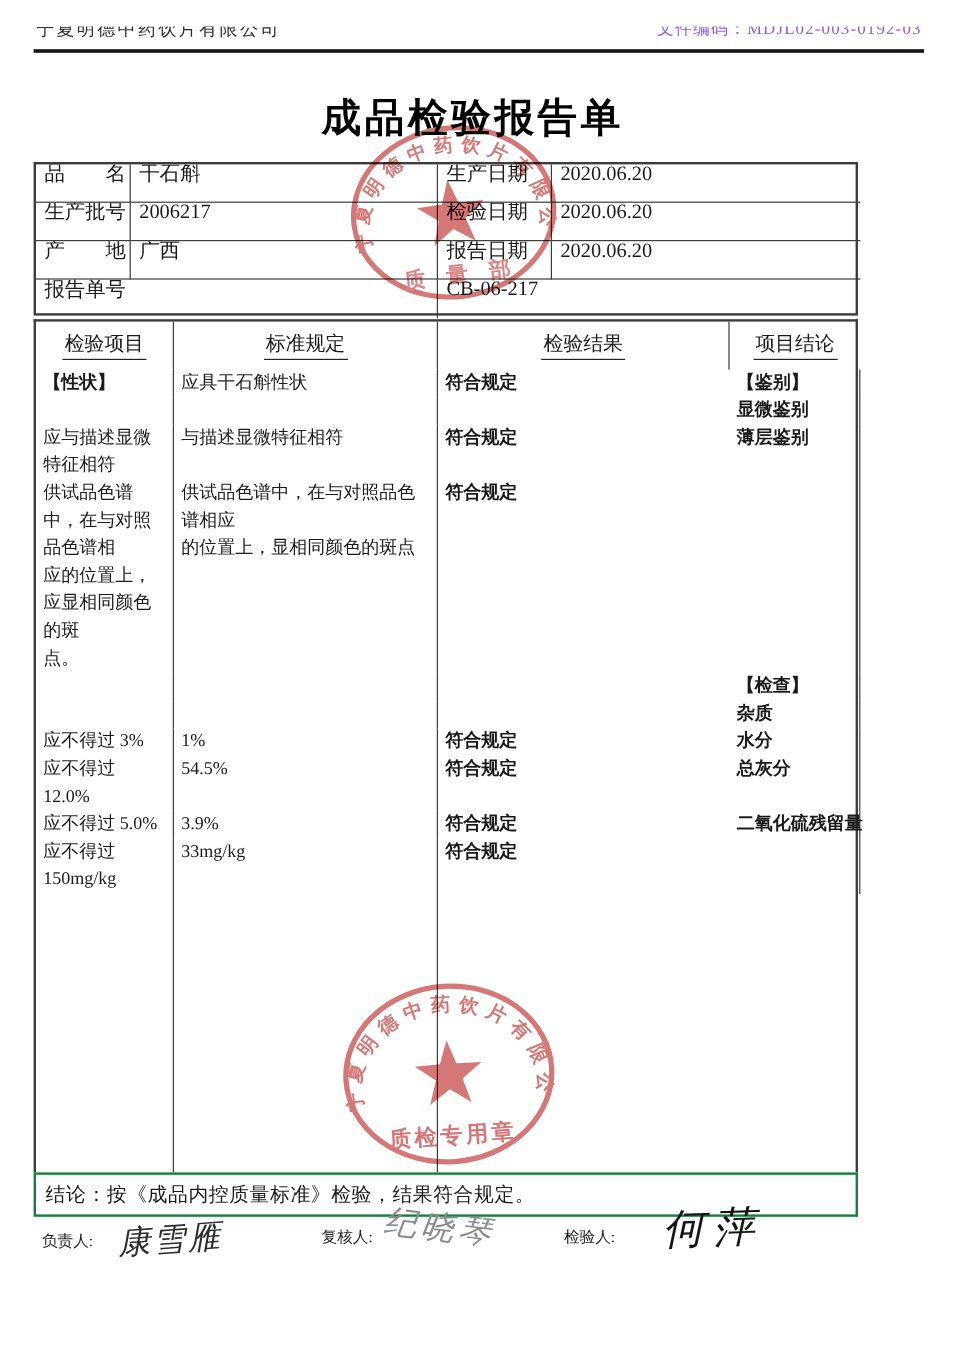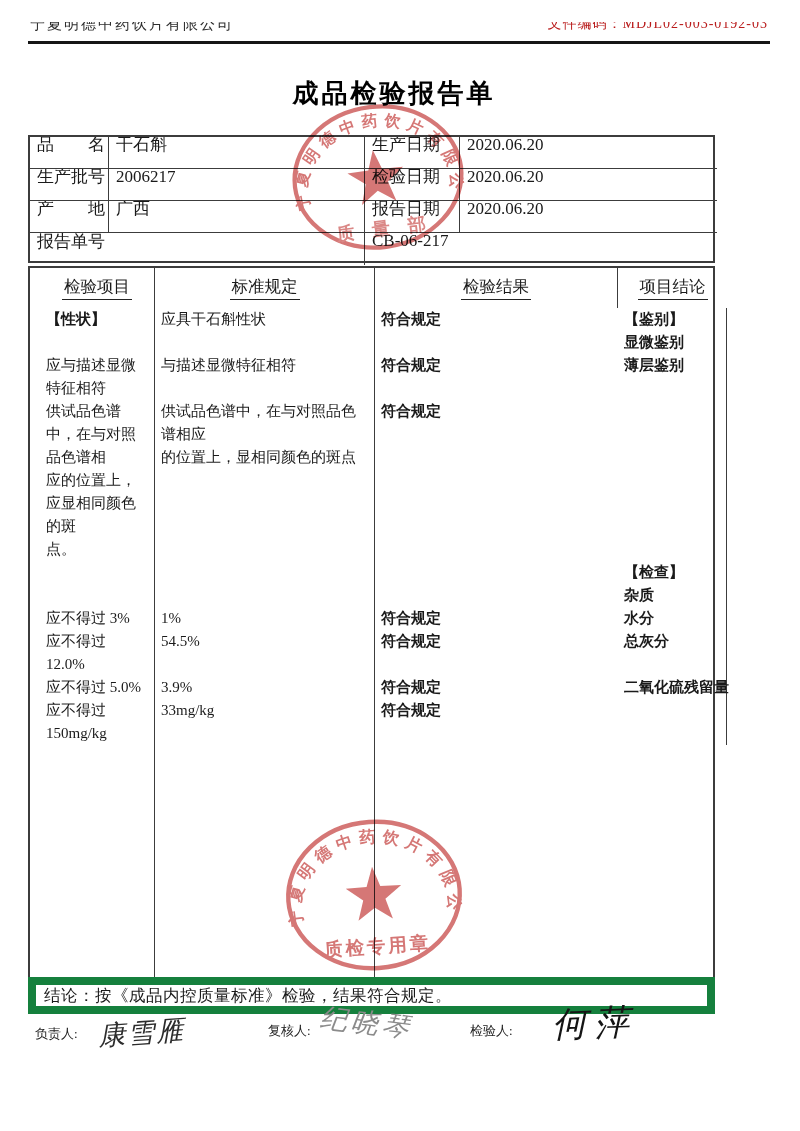--- a/index.html
+++ b/index.html
@@ -3,55 +3,54 @@
 <meta charset="utf-8">
 <style>
   html,body{margin:0;padding:0;background:#ffffff;}
   .page{
     position:relative;width:800px;height:1131px;margin:0 auto;background:#fff;
     font-family:"Liberation Serif","DejaVu Serif",serif;color:#1a1a1a;overflow:hidden;
   }
   
   .lh-wrap{position:absolute;left:30px;top:22px;width:740px;height:19px;overflow:hidden;}
   .lh-left{position:absolute;left:0;top:-7px;font-size:15px;color:#2e2e2e;letter-spacing:2px;white-space:nowrap;}
-  .lh-right{position:absolute;right:2px;top:-7px;font-size:14px;color:#b91c1c;letter-spacing:1px;white-space:nowrap;text-align:right;}
+  .lh-right{position:absolute;right:2px;top:-7px;font-size:14px;color:#8b5cf6;letter-spacing:1px;white-space:nowrap;text-align:right;}
   .lh-rule{position:absolute;left:28px;top:41px;width:742px;height:3px;background:#151515;}
   
-  .title{position:absolute;left:0;top:76px;width:788px;text-align:center;font-size:26px;font-weight:bold;letter-spacing:3px;color:#000;}
+  .title{position:absolute;left:0;top:76px;width:788px;text-align:center;font-size:33px;font-weight:bold;letter-spacing:3px;color:#000;}
   
   .info-tbl{
     position:absolute;left:28px;top:135px;width:687px;height:128px;
     display:grid;grid-template-columns:79px 256px 95px 257px;grid-template-rows:repeat(3,32px) 32px;
     border:2px solid #3c3c3c;box-sizing:border-box;font-size:17px;
   }
   .info-cell{display:flex;align-items:center;padding:0 0 16px 7px;box-sizing:border-box;border-color:#3c3c3c;overflow:hidden;white-space:nowrap;}
   .bb{border-bottom:1px solid #3c3c3c;}
   .br{border-right:1px solid #3c3c3c;}
   .span2{grid-column:1/3;}
   .span34{grid-column:3/5;}
   
   .insp-tbl{
     position:absolute;left:28px;top:266px;width:687px;height:711px;
     border:2px solid #3c3c3c;border-bottom:none;box-sizing:border-box;
   }
   .insp-grid{
     display:grid;width:100%;height:100%;
     grid-template-columns:115px 220px 243px 109px;
     grid-template-rows:40px repeat(10,min-content) 1fr;
-    margin-left:10px;
   }
   .hcell{display:flex;justify-content:center;align-items:center;font-size:16.5px;box-sizing:border-box;}
   .hcell span{border-bottom:1px solid #222;padding:0 2px 1px 2px;}
   .cell{font-size:15px;line-height:23px;min-height:23px;padding:0 6px;box-sizing:border-box;white-space:pre-line;}
   .cv{border-right:1px solid #3c3c3c;}
   .nw{white-space:nowrap;font-weight:bold;}
   
   .concl{
     position:absolute;left:28px;top:977px;width:687px;height:37px;
-    border:8px solid #15803d;box-sizing:border-box;display:flex;align-items:center;
+    border:2px solid #15803d;box-sizing:border-box;display:flex;align-items:center;
     padding-left:8px;font-size:16.5px;letter-spacing:.5px;
   }
   
   .sig-label{position:absolute;font-size:13px;color:#222;}
   .sig-name{position:absolute;font-family:"DejaVu Sans",sans-serif;font-style:italic;white-space:nowrap;}
   .sig-1{left:98px;top:1015px;font-size:27px;color:#2c2c2c;transform:rotate(-4deg);letter-spacing:2px;}
   .sig-2{left:320px;top:1005px;font-size:27px;color:#8b8b8b;transform:rotate(7deg);letter-spacing:4px;}
   .sig-3{left:552px;top:1000px;font-size:35px;color:#151515;transform:rotate(-2deg);letter-spacing:7px;}
   
   .stamp{position:absolute;mix-blend-mode:multiply;opacity:.78;pointer-events:none;}

